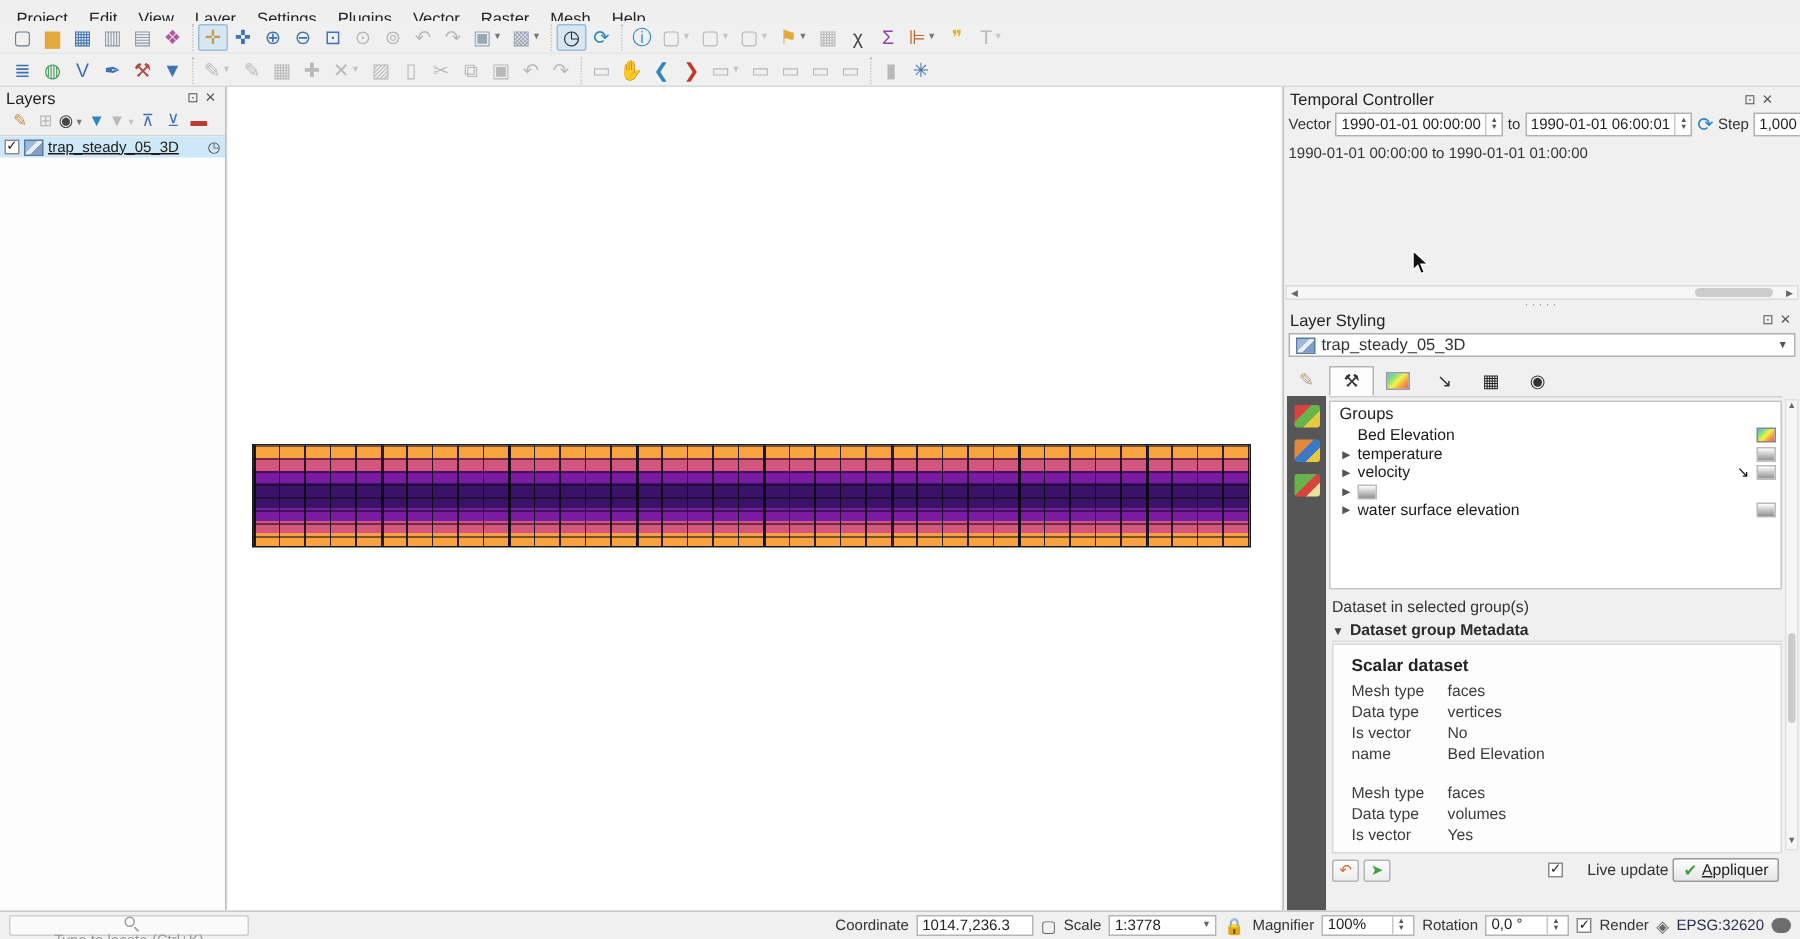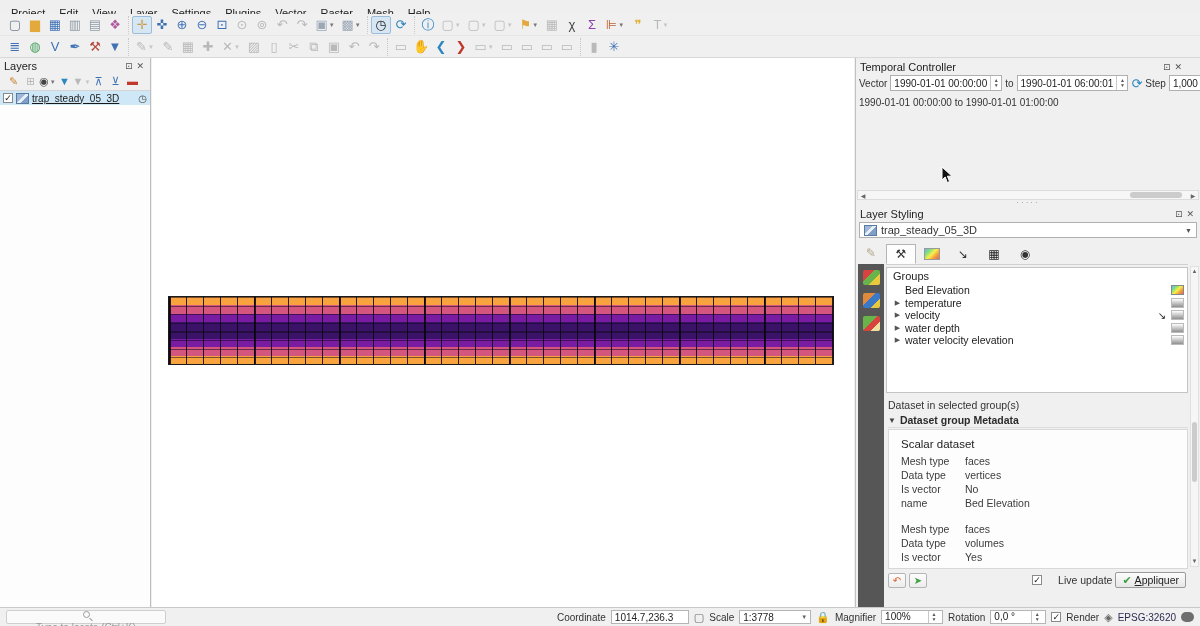--- a/index.html
+++ b/index.html
@@ -133,21 +133,21 @@
                        border-color:#888; }
   .vec-arrow { font-size:10px; color:#111; flex:none; width:12px; text-align:center;}
 
   #ds-label { position:absolute; top:134px; left:2px; font-size:10.5px; color:#333; }
   #meta-hdr { position:absolute; top:148px; left:2px; right:0; height:15px; display:flex;
               align-items:center; gap:4px; font-size:10.5px; font-weight:bold; color:#2b2b2b;
               border-bottom:1px solid #dcdcdc;}
   #meta-hdr .exp { font-size:8px; color:#444; }
   #meta-box { position:absolute; top:164px; left:2px; right:0; bottom:20px; background:#fdfdfd;
               border:1px solid #d8d8d8; padding:8px 0 0 12px; overflow:hidden; }
-  .meta-title { font-size:11.5px; font-weight:normal; color:#222; margin-bottom:4px; }
+  .meta-title { font-size:11.5px; font-weight:bold; color:#222; margin-bottom:4px; }
   .meta-row { display:flex; font-size:10.5px; color:#3c3c3c; line-height:14px; }
   .meta-row .k { width:64px; flex:none; }
   .meta-sec { margin-bottom:12px; }
 
   #ls-footer { position:absolute; left:2px; right:2px; bottom:0; height:18px; display:flex;
                align-items:center; gap:3px; }
   .foot-btn { width:18px; height:15px; border:1px solid #b5b5b5; border-radius:2px;
               background:linear-gradient(#fdfdfd,#ececec); display:flex; align-items:center;
               justify-content:center; font-size:10px; }
   #live-wrap { margin-left:auto; display:flex; align-items:center; gap:16px; font-size:10.5px; }
@@ -563,26 +563,25 @@
                 <span class="tree-ramp"></span>
               </div>
               <div class="tree-row">
                 <span class="exp">▶</span>
                 <span class="lab">velocity</span>
                 <span class="vec-arrow">↘</span>
                 <span class="tree-ramp"></span>
               </div>
               <div class="tree-row">
                 <span class="exp">▶</span>
-                <span class="lab">water depth</span>
                 <span class="tree-ramp"></span>
               </div>
               <div class="tree-row">
                 <span class="exp">▶</span>
-                <span class="lab">water velocity elevation</span>
+                <span class="lab">water surface elevation</span>
                 <span class="tree-ramp"></span>
               </div>
             </div>
         </div>
         <div id="ds-label">Dataset in selected group(s)</div>
         <div id="meta-hdr">
           <span class="exp">▼</span>
           <span>Dataset group Metadata</span>
         </div>
         <div id="meta-box">

